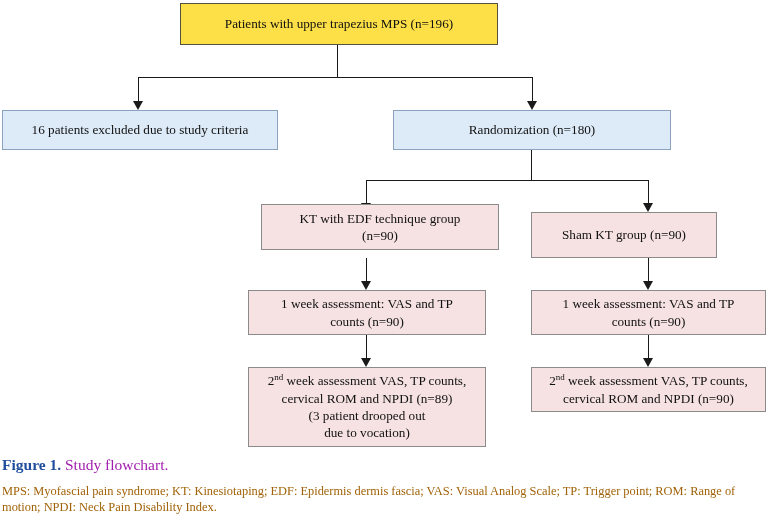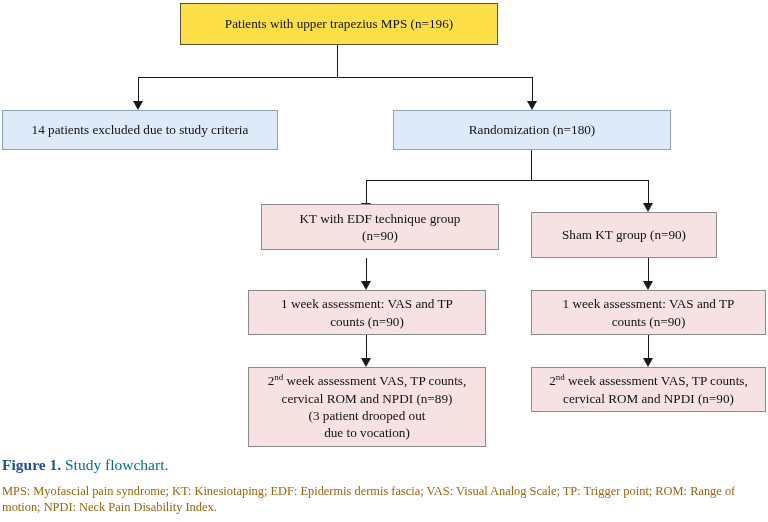--- a/index.html
+++ b/index.html
@@ -81,21 +81,21 @@
     top: 455px;
     width: 764px;
     font-size: 15.5px;
     line-height: 1.25;
   }
   #caption .fignum {
     color: #1f4e9c;
     font-weight: bold;
   }
   #caption .captxt {
-    color: #0369a1;
+    color: #a21caf;
   }
 
   #footnote {
     position: absolute;
     left: 2px;
     top: 483px;
     width: 766px;
     font-size: 12.4px;
     line-height: 1.32;
     color: #a16207;
@@ -119,21 +119,21 @@
   </div>
 
   <div class="vline" style="left:337px; top:45px; height:32px;"></div>
   <div class="hline" style="left:138px; top:77px; width:394px;"></div>
   <div class="vline" style="left:138px; top:77px; height:26px;"></div>
   <div class="arrowhead" style="left:133px; top:101px;"></div>
   <div class="vline" style="left:532px; top:77px; height:26px;"></div>
   <div class="arrowhead" style="left:527px; top:101px;"></div>
 
   <div class="node node-blue" style="left:2px; top:110px; width:276px; height:40px;">
-    <span class="txt">14 patients excluded due to study criteria</span>
+    <span class="txt">16 patients excluded due to study criteria</span>
   </div>
 
   <div class="node node-blue" style="left:393px; top:110px; width:278px; height:40px;align-items:center;">
     <span class="txt">Randomization (n=180)</span>
   </div>
 
   <div class="vline" style="left:531px; top:150px; height:30px;"></div>
   <div class="hline" style="left:366px; top:180px; width:283px;"></div>
   <div class="vline" style="left:366px; top:180px; height:25px;"></div>
   <div class="arrowhead" style="left:361px; top:203px;"></div>

